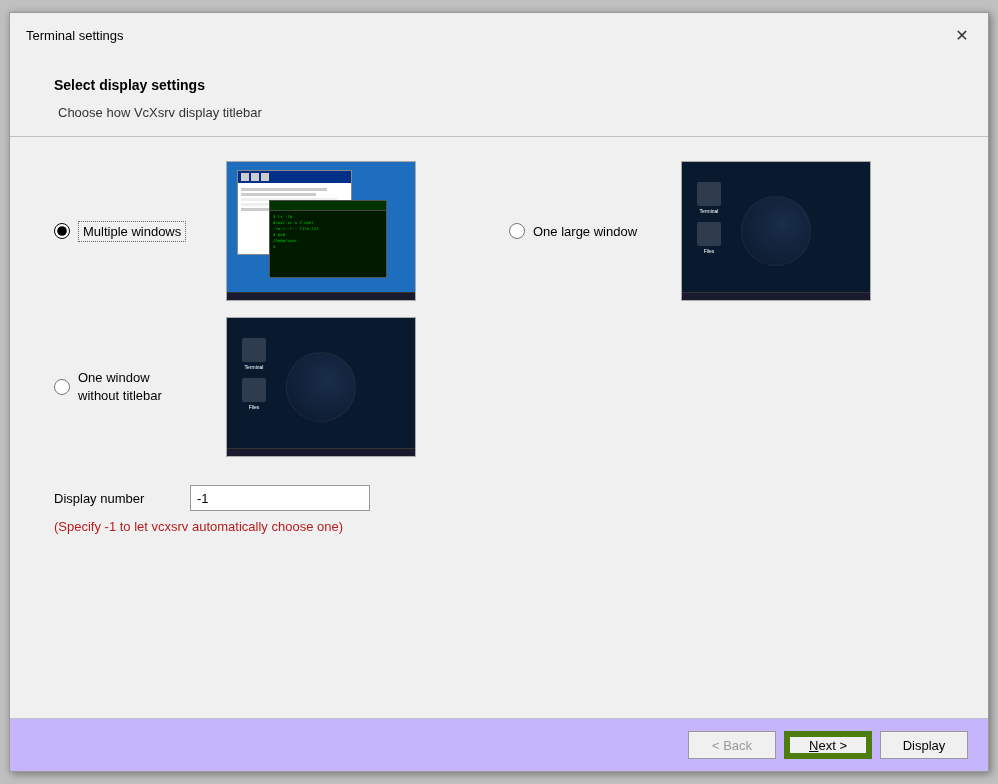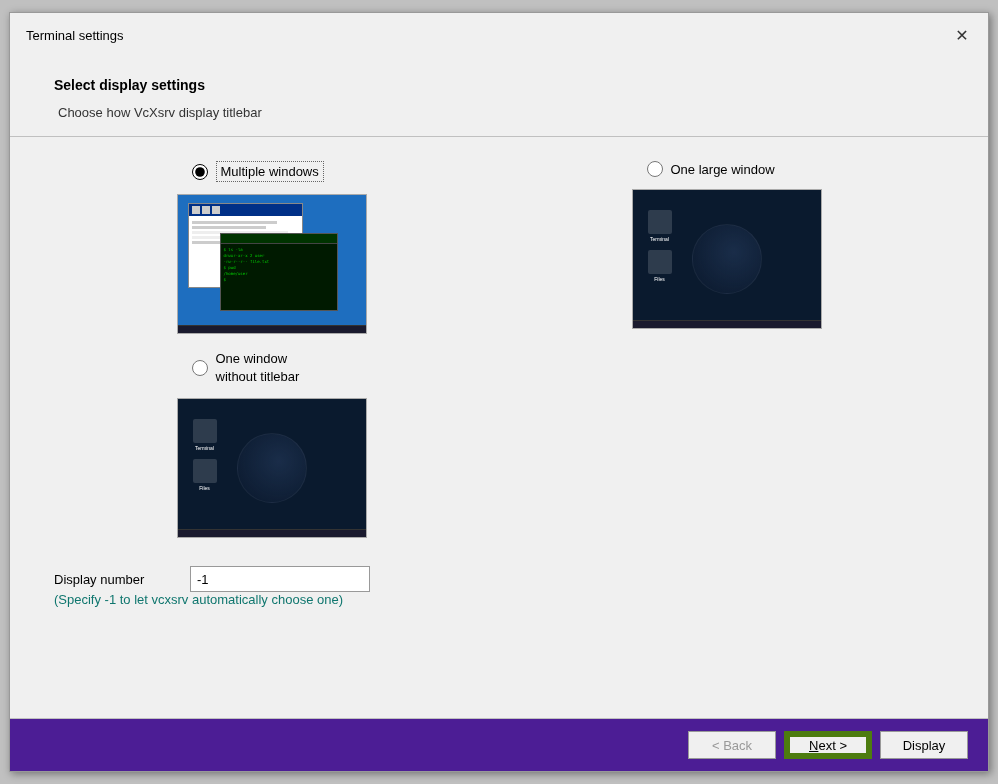--- a/index.html
+++ b/index.html
@@ -70,21 +70,21 @@
     .options-grid {
       display: grid;
       grid-template-columns: 1fr 1fr;
       grid-template-rows: auto auto;
       gap: 16px 20px;
       margin-bottom: 28px;
     }
 
     .option-item {
       display: flex;
-      flex-direction: column;
+      flex-direction: row;
       align-items: center;
       gap: 12px;
     }
 
     .option-left {
       display: flex;
       align-items: center;
       gap: 8px;
       min-width: 160px;
     }
@@ -187,49 +187,49 @@
       border-radius: 50%;
       background: radial-gradient(circle at 60% 40%, rgba(30,50,80,0.8), rgba(10,20,40,0.3));
       border: 1px solid rgba(255,255,255,0.05);
     }
 
     
     .display-number-row {
       display: flex;
       align-items: center;
       gap: 16px;
-      margin-bottom: 0;
+      margin-bottom: 8px;
     }
     .display-number-label {
       font-size: 13px;
       min-width: 120px;
     }
     .display-number-input {
       width: 180px;
       height: 26px;
       border: 1px solid #999;
       padding: 2px 6px;
       font-size: 13px;
       background: white;
       font-family: inherit;
     }
     .display-hint {
       font-size: 13px;
-      color: #0f766e;
+      color: #b91c1c;
     }
 
     
     .footer-section {
       border-top: 1px solid #c0c0c0;
       padding: 12px 20px;
       display: flex;
       justify-content: flex-end;
       gap: 8px;
       align-items: center;
-      background: #4c1d95;
+      background: #c4b5fd;
     }
     .footer-btn {
       min-width: 88px;
       height: 28px;
       background: #f0f0f0;
       border: 1px solid #999;
       font-size: 13px;
       cursor: pointer;
       padding: 0 16px;
       font-family: inherit;

